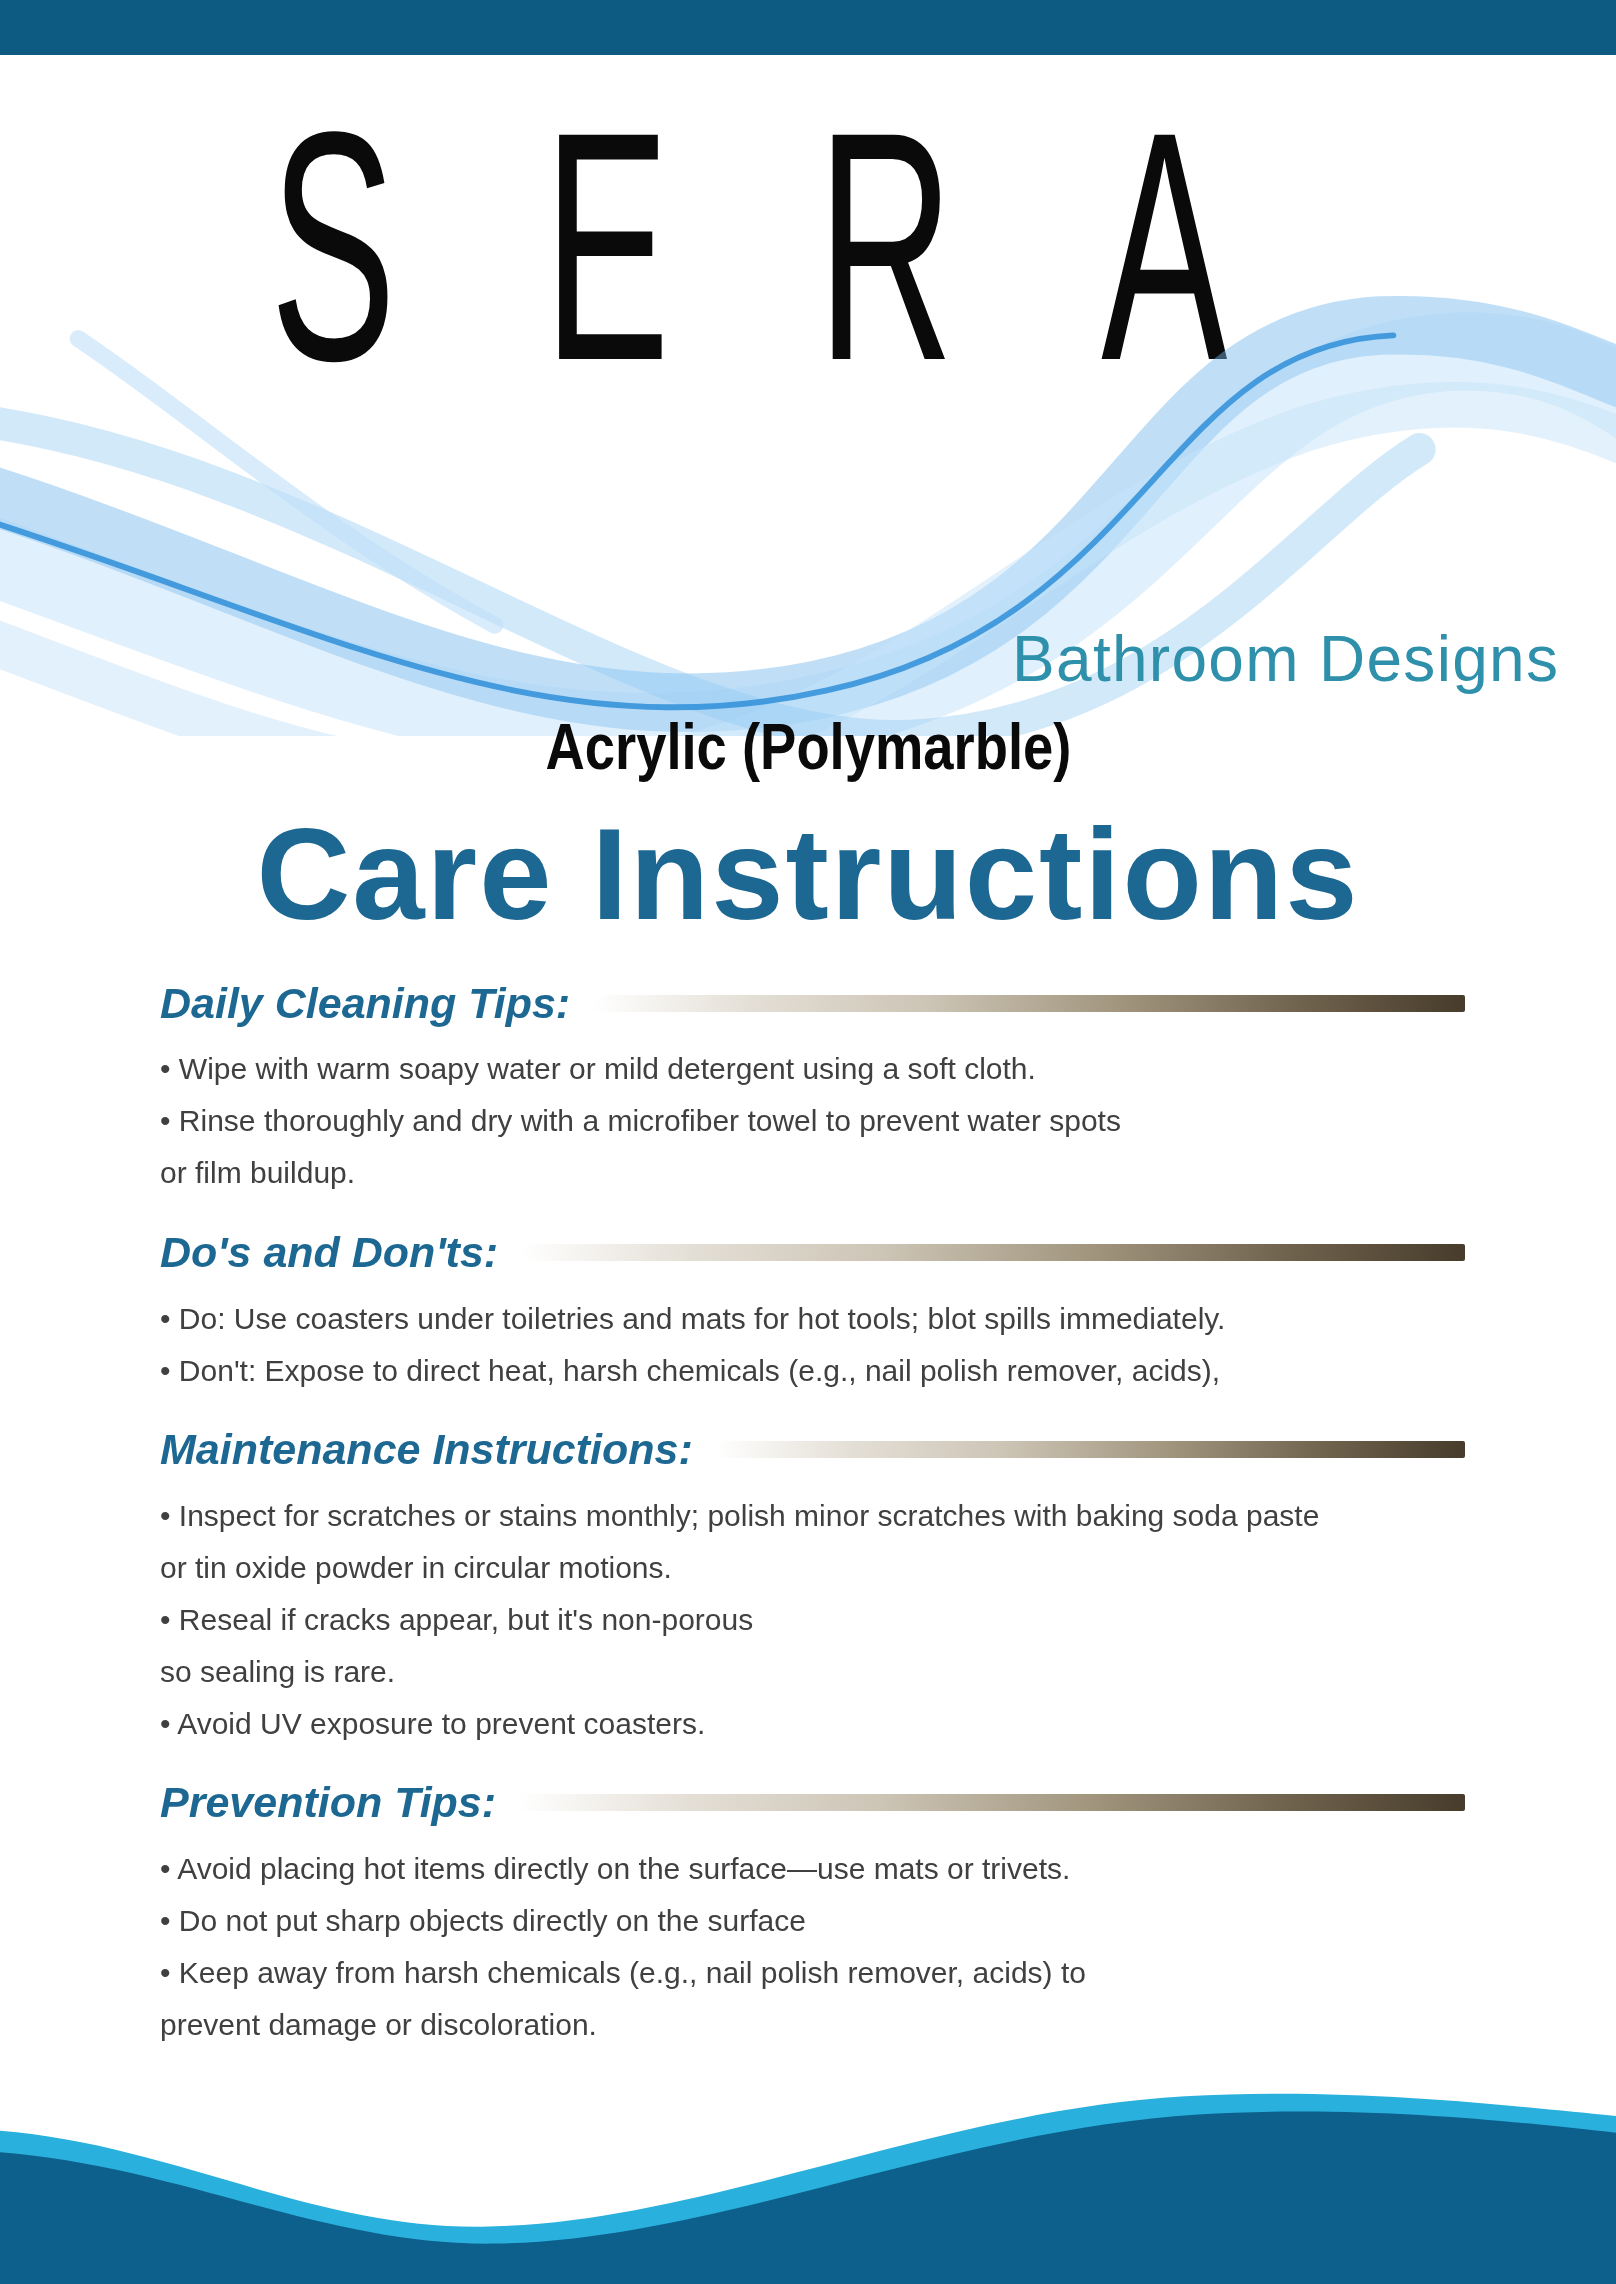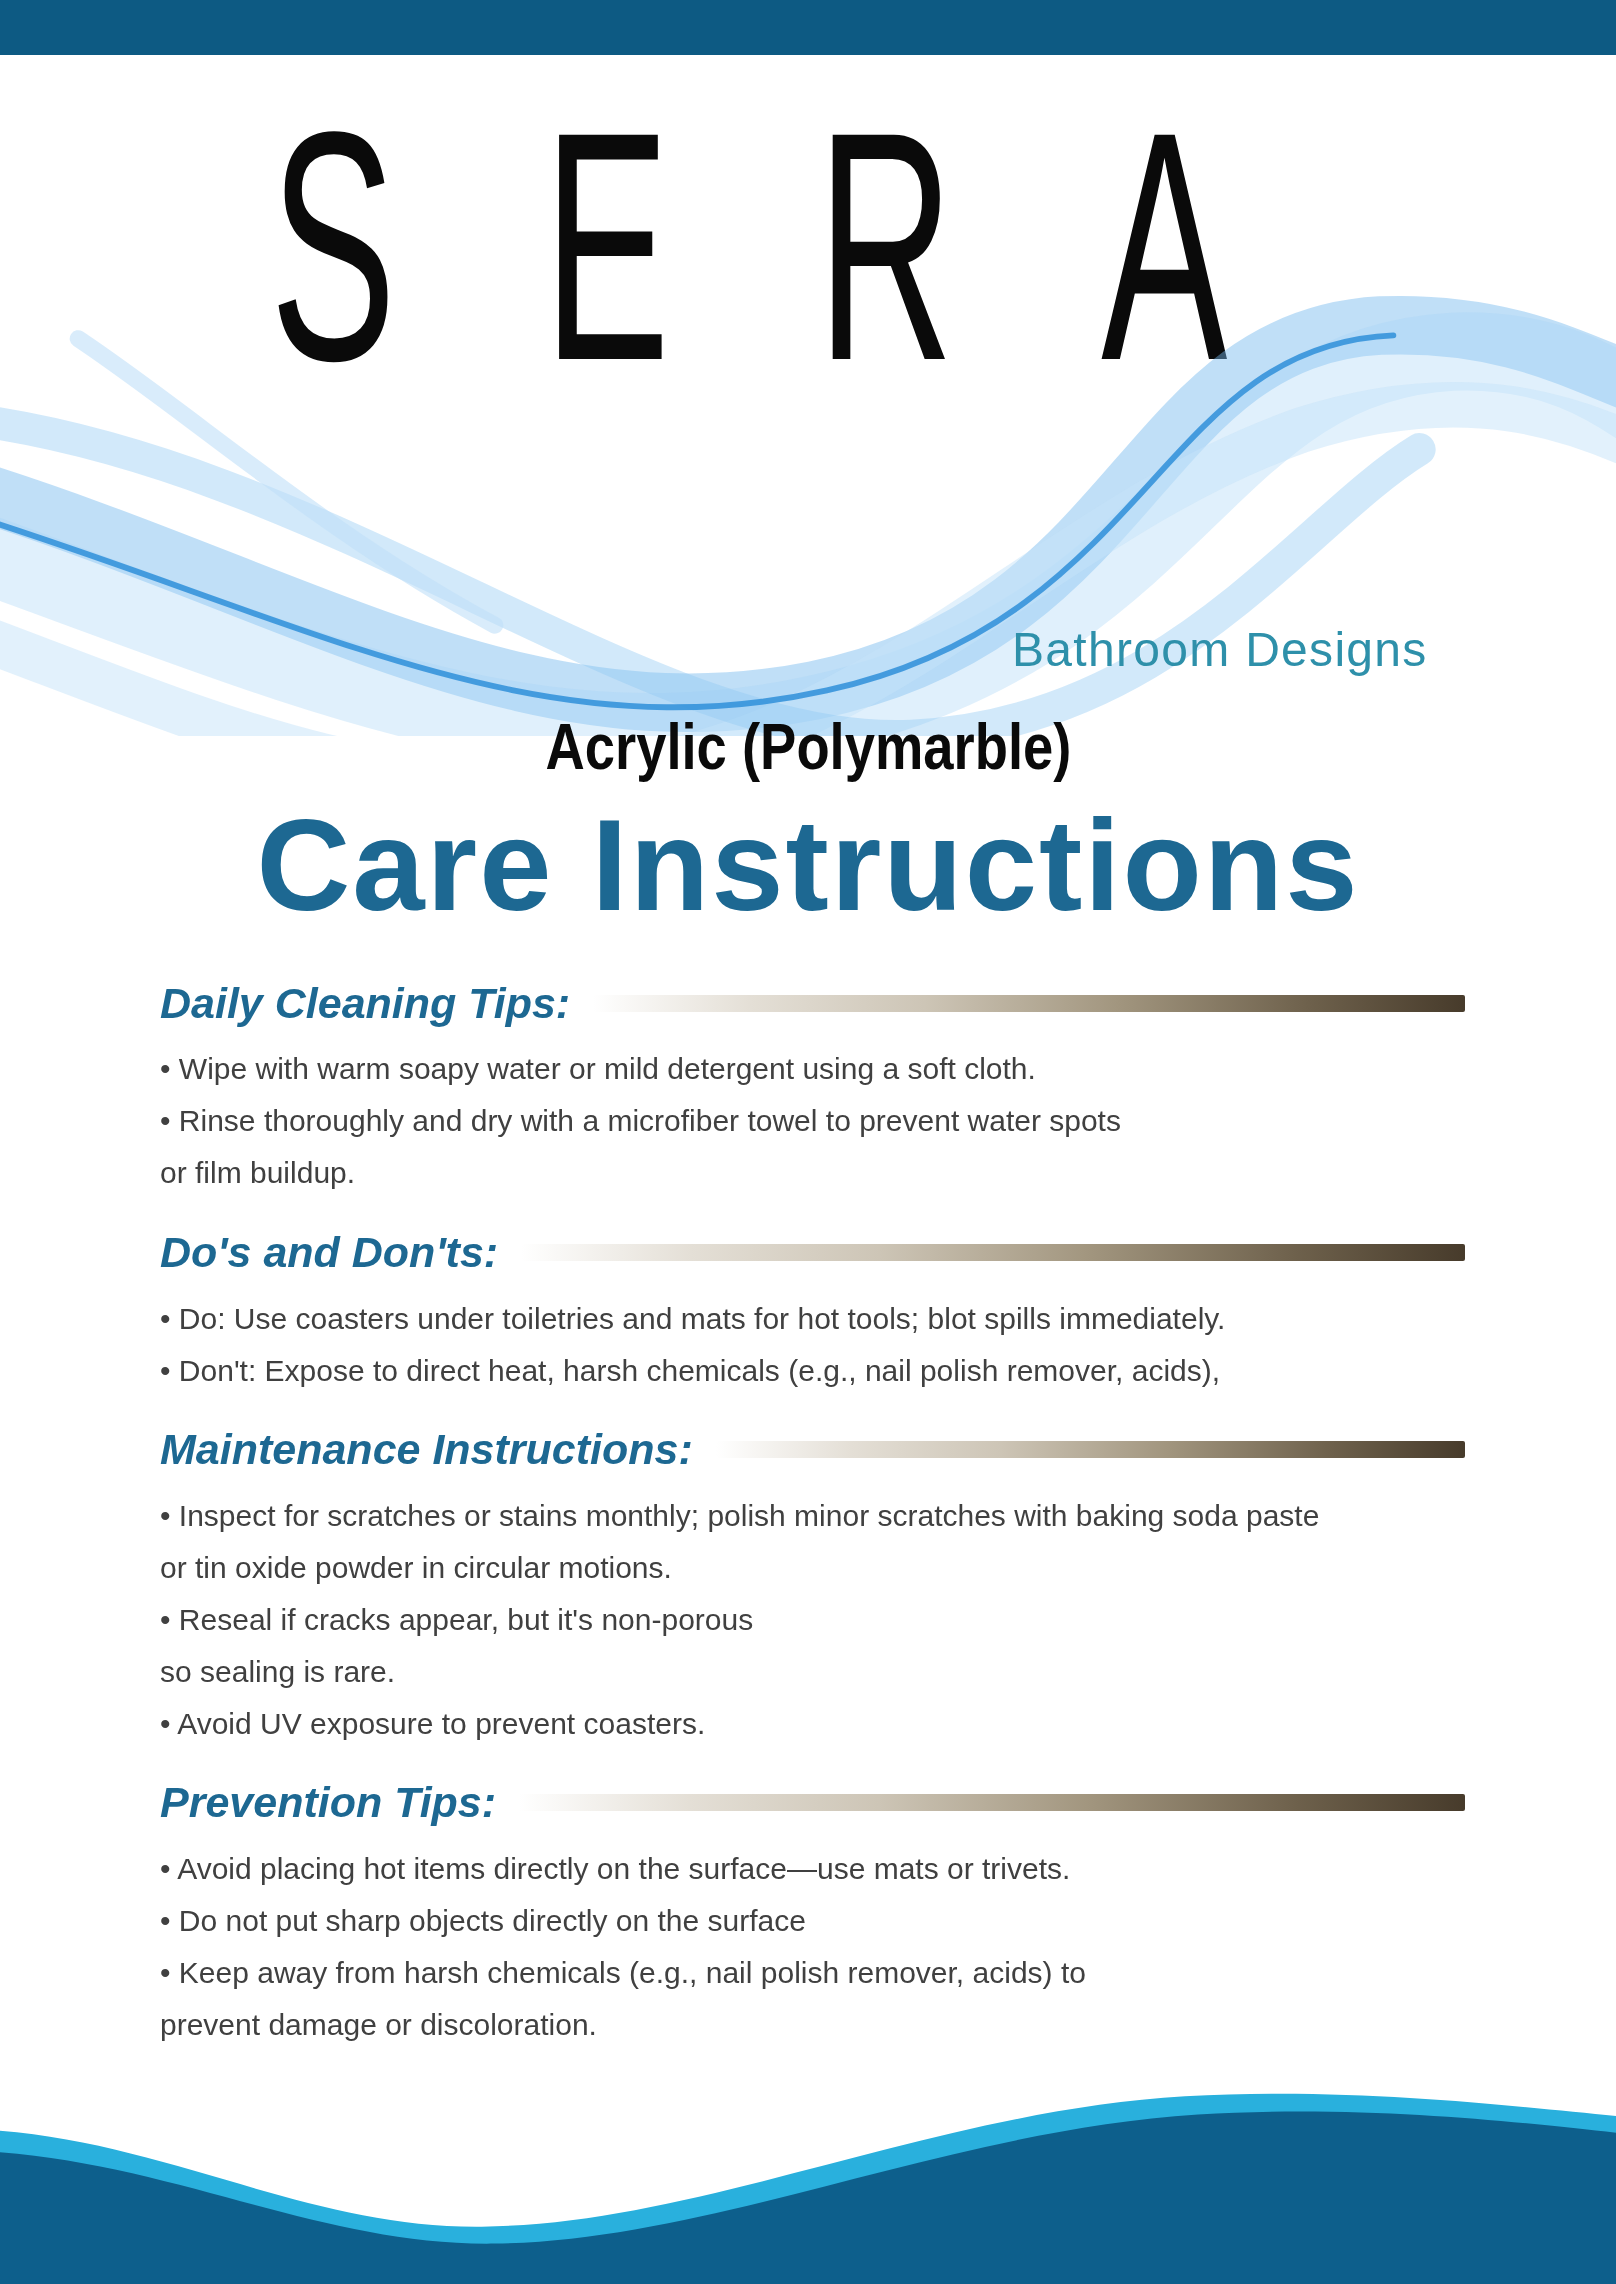--- a/index.html
+++ b/index.html
@@ -37,21 +37,21 @@
   
   .wave-top {
     position: absolute;
     left: 0; top: 280px;
     width: 1616px; height: 456px;
   }
 
   .tagline {
     position: absolute;
     left: 1012px; top: 622px;
-    font-size: 48px;
+    font-size: 64px;
     font-weight: 400;
     letter-spacing: 1.3px;
     color: #2e90aa;
     white-space: nowrap;
   }
 
   .subtitle-wrap {
     position: absolute;
     left: 0; right: 0; top: 710px;
     text-align: center;
@@ -62,21 +62,21 @@
     font-weight: 700;
     color: #0a0a0a;
     transform: scaleX(0.85);
     transform-origin: center;
     white-space: nowrap;
   }
 
   .title {
     position: absolute;
     left: 0; right: 0; top: 800px;
-    margin: 0;
+    margin: 9px;
     text-align: center;
     font-size: 130px;
     line-height: 1;
     font-weight: 700;
     letter-spacing: 2px;
     color: #1d6892;
     white-space: nowrap;
   }
 
   

